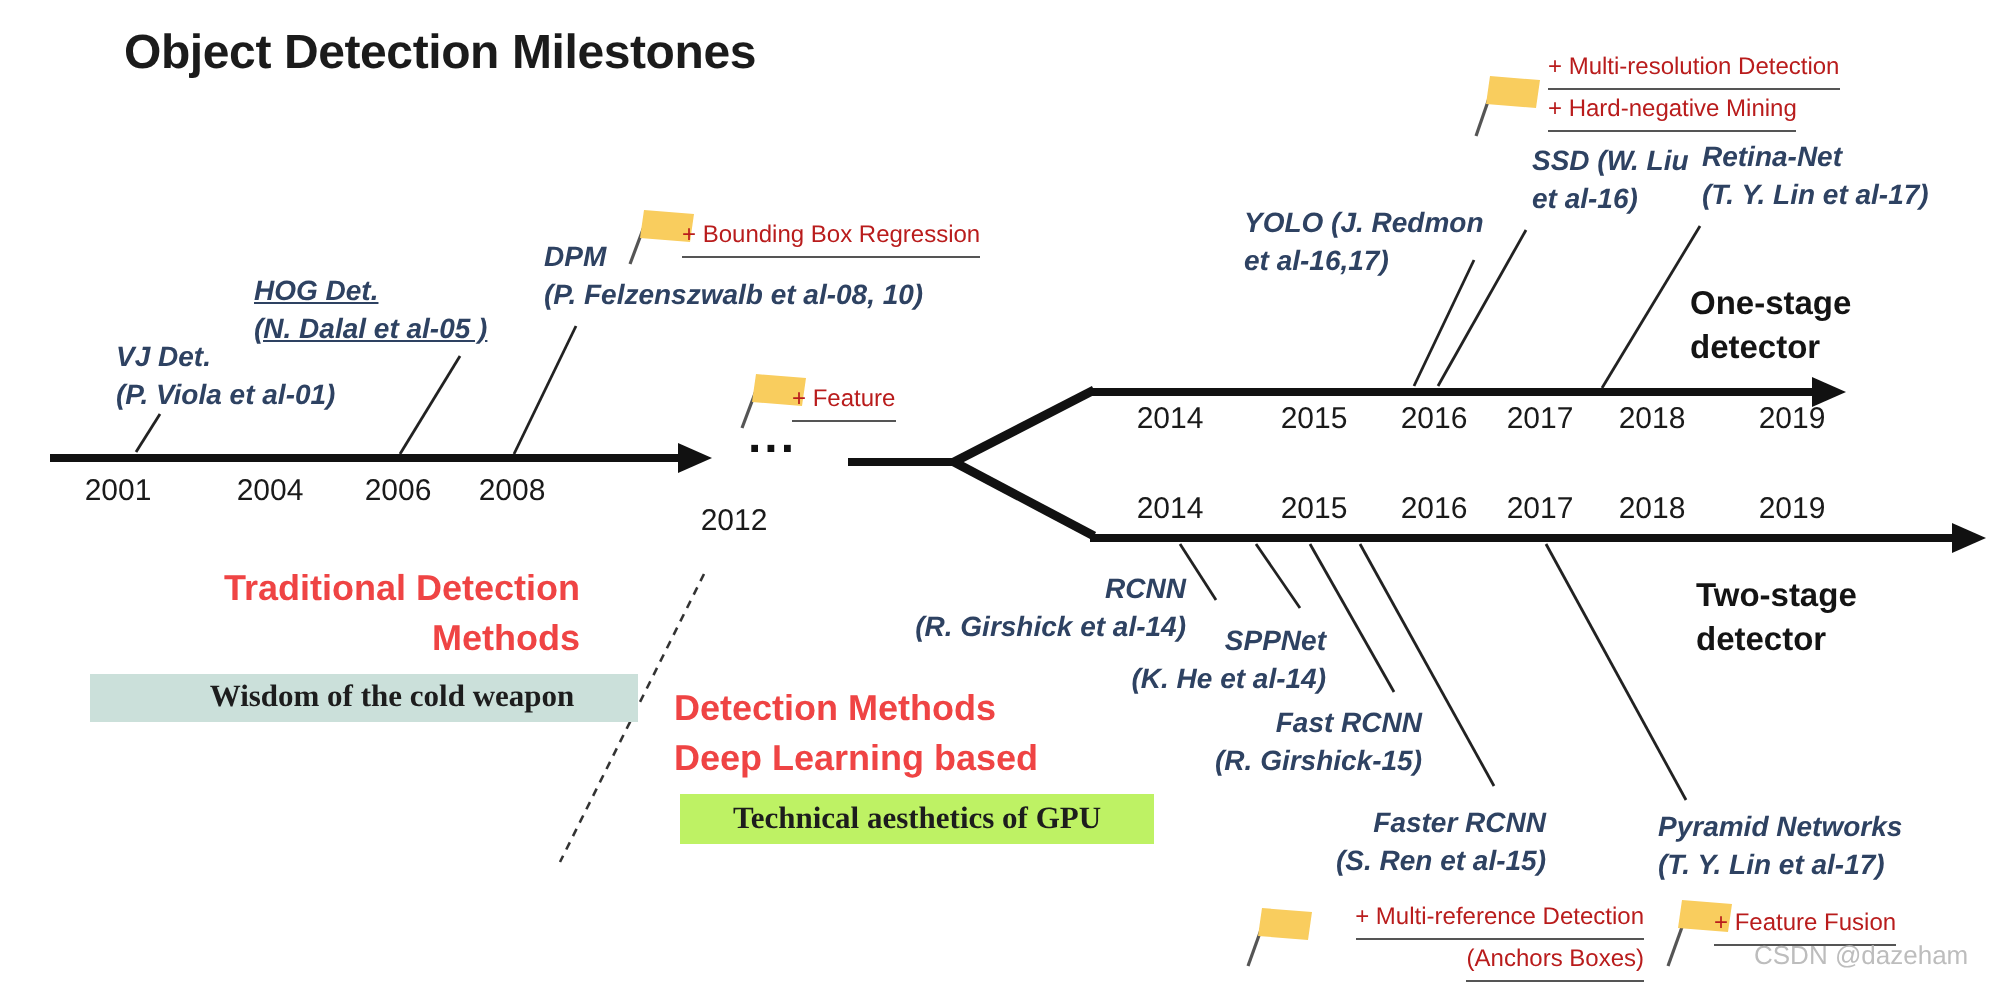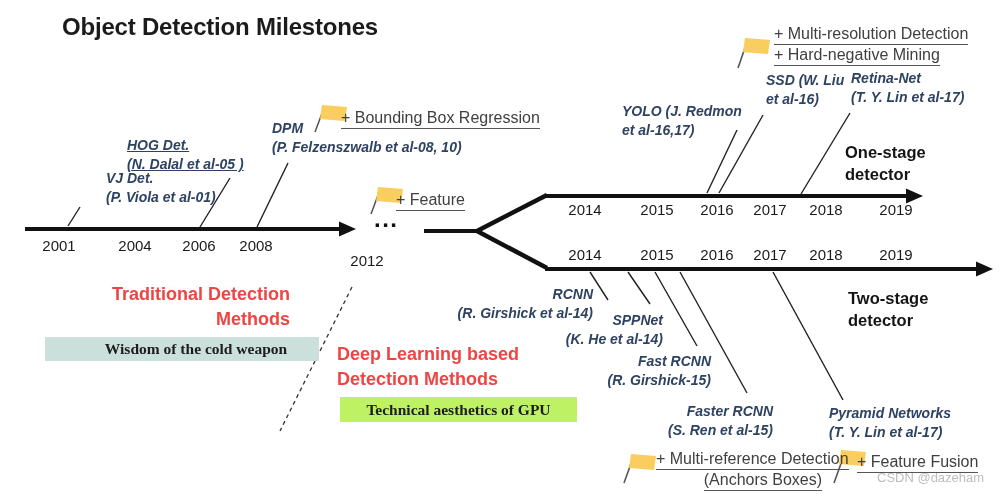--- a/index.html
+++ b/index.html
@@ -13,21 +13,21 @@
   .navy{color:#2E4262;font-weight:bold;font-style:italic;font-size:14px;line-height:19px;}
   .navy .l{display:block;}
   .r{text-align:right;}
   .year{font-size:15px;color:#1a1a1a;transform:translateX(-50%);}
   .heading{font-weight:bold;font-size:18px;line-height:25px;color:#ef4444;}
   .bold16{font-weight:bold;font-size:16.5px;line-height:22px;color:#141414;}
   .tagbox{z-index:2;position:absolute;font-family:"Liberation Serif",serif;font-weight:bold;
     font-size:15.5px;color:#1d1d1d;text-align:center;}
   .green{background:#CBE0DA;}
   .pink{background:#bef264;}
-  .flagtxt{font-size:16px;color:#404040;line-height:19px;}
+  .flagtxt{font-size:12px;color:#b91c1c;line-height:19px;}
   .flagtxt .u{display:inline-block;border-bottom:1.2px solid #555;padding-bottom:1px;}
   .ellipsis{font-size:24px;font-weight:bold;letter-spacing:1.5px;color:#111;}
   .watermark{font-size:13px;color:#BDBDBD;font-family:"Liberation Sans",sans-serif;}
 </style>
 </head>
 <body>
 
 <div class="canvas">
 
   <svg class="layer" width="1003" height="494" viewBox="0 0 1003 494">
@@ -78,21 +78,21 @@
       <polygon points="631,454 656,456 654,470 629,468" fill="#F9CD5E"></polygon>
     </g>
     <g>
       <line x1="834" y1="483" x2="843" y2="458" stroke="#555" stroke-width="1.6"></line>
       <polygon points="841,450 866,452 864,466 839,464" fill="#F9CD5E"></polygon>
     </g>
   </svg>
 
   <div class="txt title" style="left:62px;top:13px;">Object Detection Milestones</div>
 
-  <div class="txt navy" style="left:58px;top:169px;margin-left:48px;">
+  <div class="txt navy" style="left:58px;top:169px;">
     <span class="l">VJ Det.</span>
     <span class="l">(P. Viola et al-01)</span>
   </div>
   <div class="txt navy" style="left:127px;top:136px;text-decoration:underline;">
     <span class="l">HOG Det.</span>
     <span class="l">(N. Dalal et al-05 )</span>
   </div>
   <div class="txt navy" style="left:272px;top:119px;">
     <span class="l">DPM</span>
     <span class="l">(P. Felzenszwalb et al-08, 10)</span>
@@ -112,22 +112,22 @@
   <span class="txt year" style="left:367px;top:252px;">2012</span>
   <span class="txt ellipsis" style="left:374px;top:205px;">...</span>
 
   <div class="txt heading r" style="left:70px;top:282px;width:220px;">
     <span style="display:block;">Traditional Detection</span>
     <span style="display:block;">Methods</span>
   </div>
   <div class="tagbox green" style="left:45px;top:337px;width:246px;height:24px;line-height:24px;padding-left:28px;">Wisdom of the cold weapon</div>
 
   <div class="txt heading" style="left:337px;top:342px;">
+    <span style="display:block;">Detection Methods</span>
     <span style="display:block;">Deep Learning based</span>
-    <span style="display:block;">Detection Methods</span>
   </div>
   <div class="tagbox pink" style="left:340px;top:397px;width:237px;height:25px;line-height:25px;">Technical aesthetics of GPU</div>
 
   <span class="txt year" style="left:585px;top:201px;">2014</span>
   <span class="txt year" style="left:657px;top:201px;">2015</span>
   <span class="txt year" style="left:717px;top:201px;">2016</span>
   <span class="txt year" style="left:770px;top:201px;">2017</span>
   <span class="txt year" style="left:826px;top:201px;">2018</span>
   <span class="txt year" style="left:896px;top:201px;">2019</span>
 

